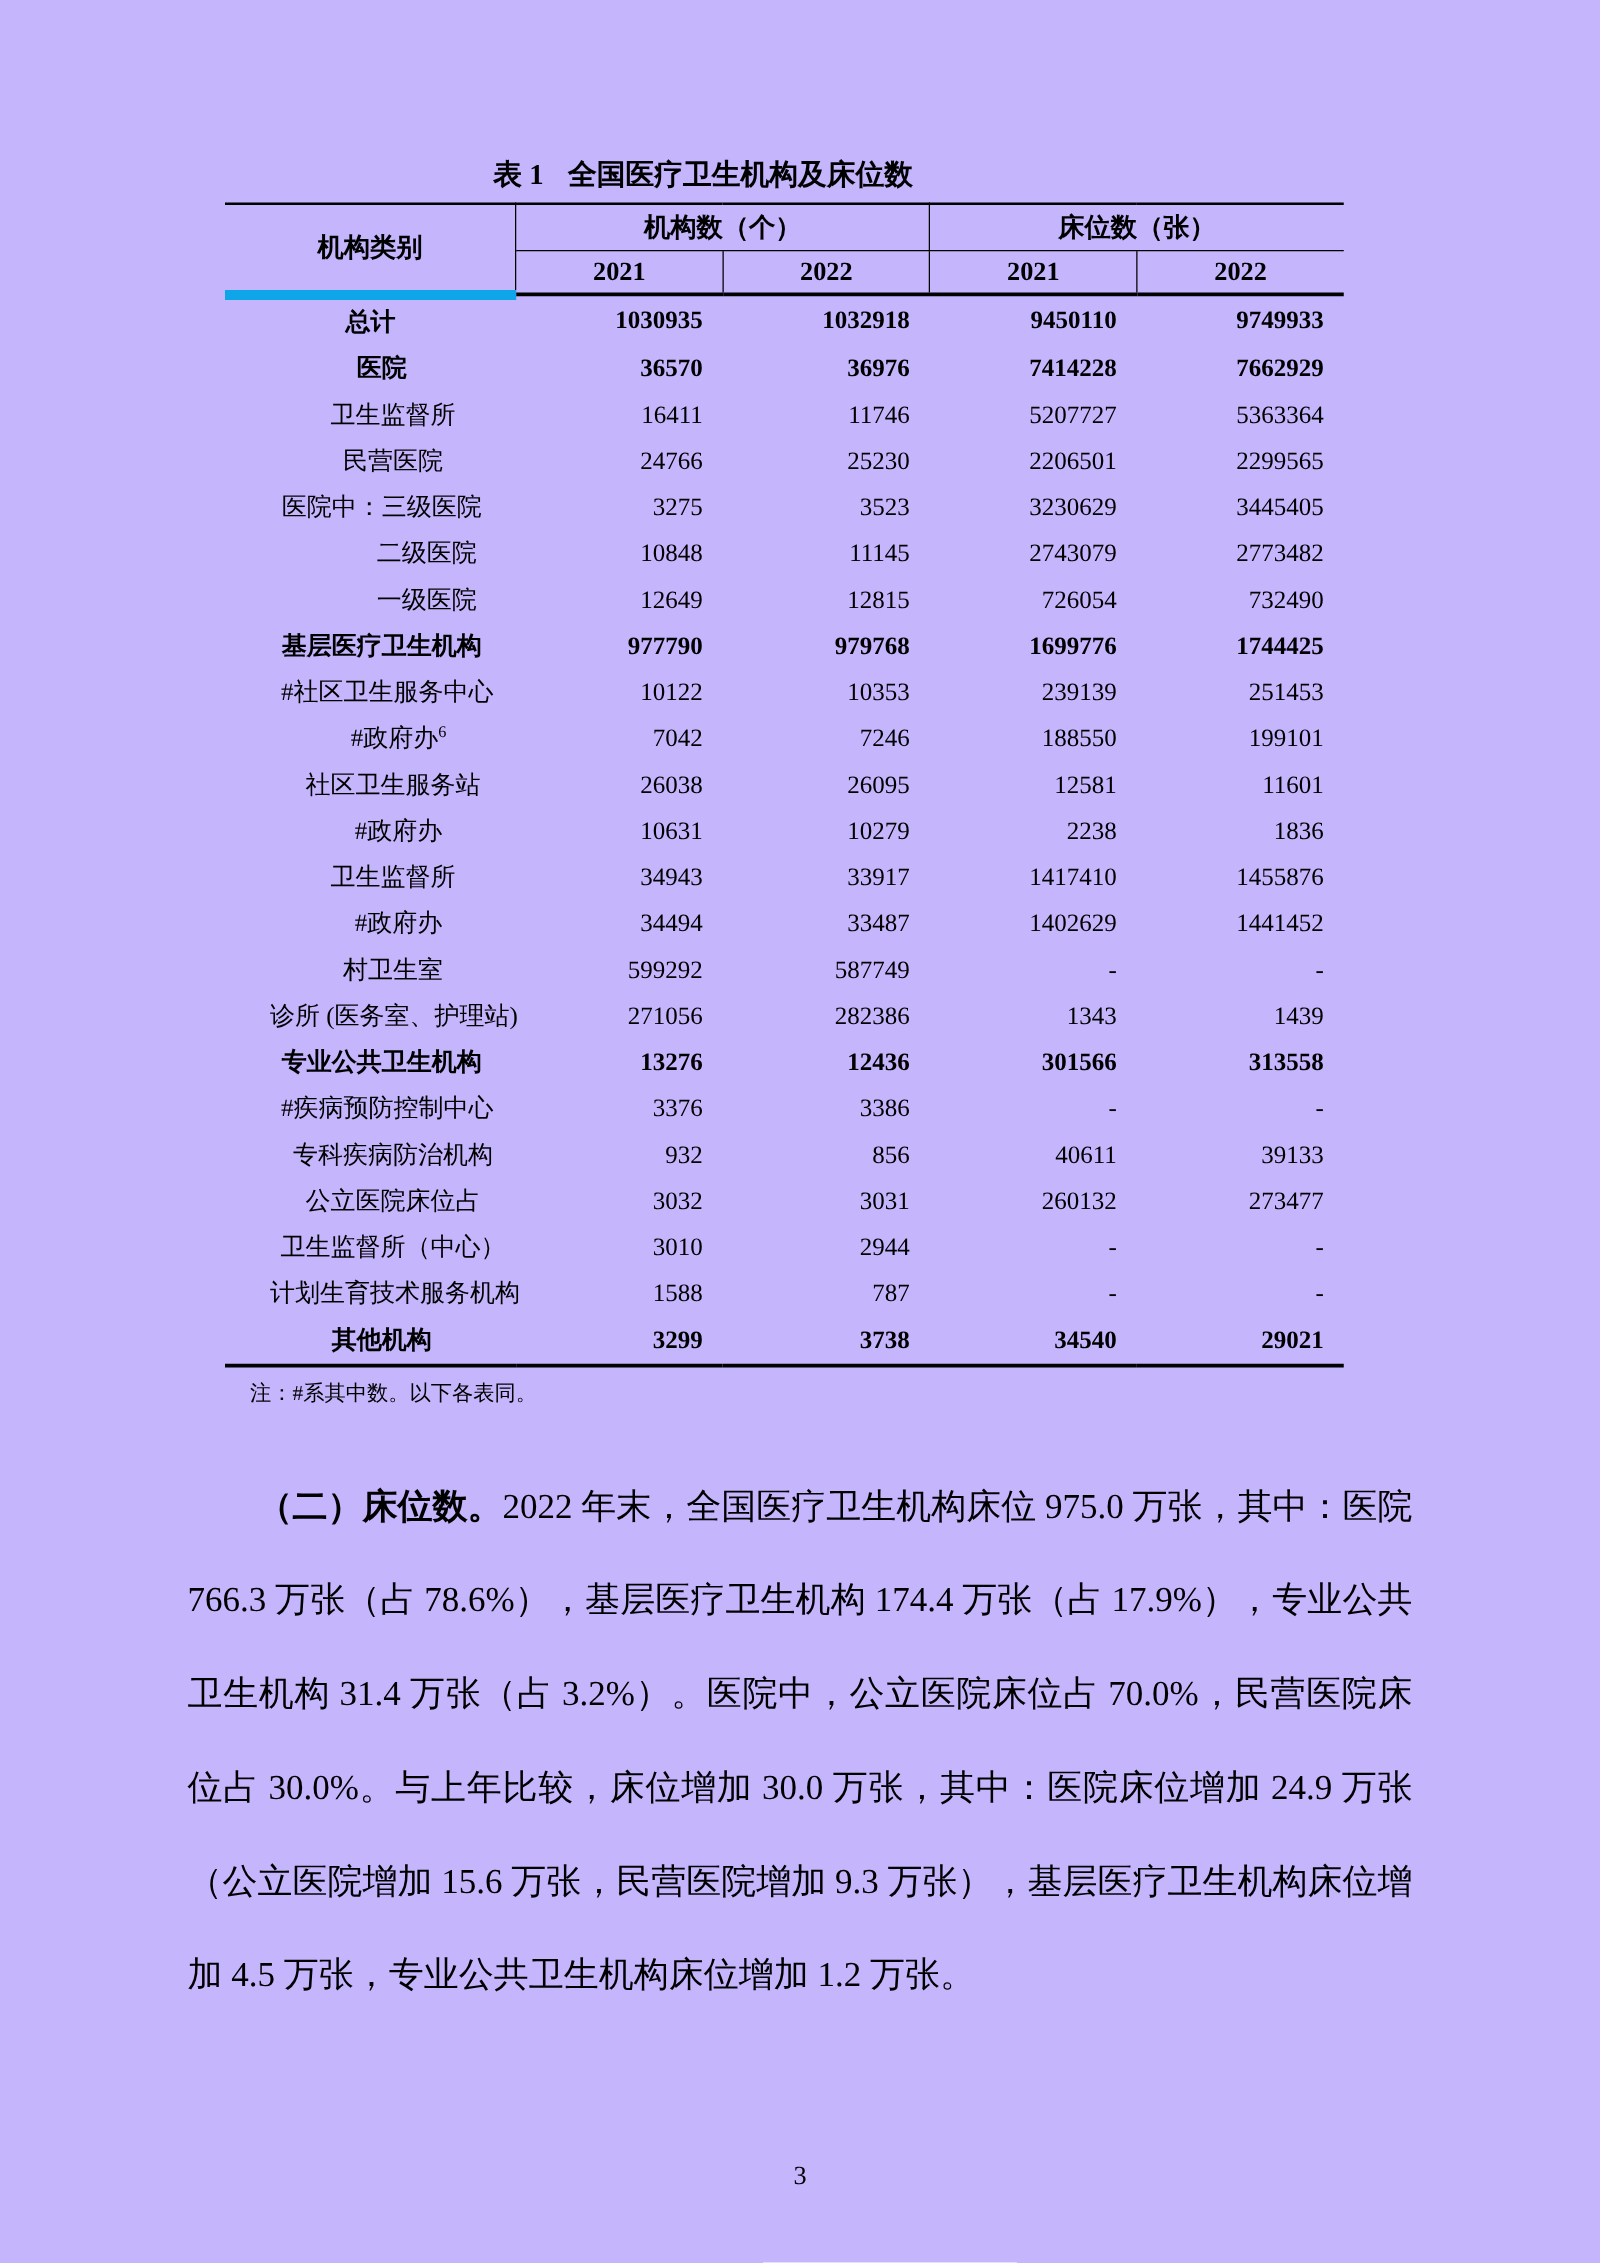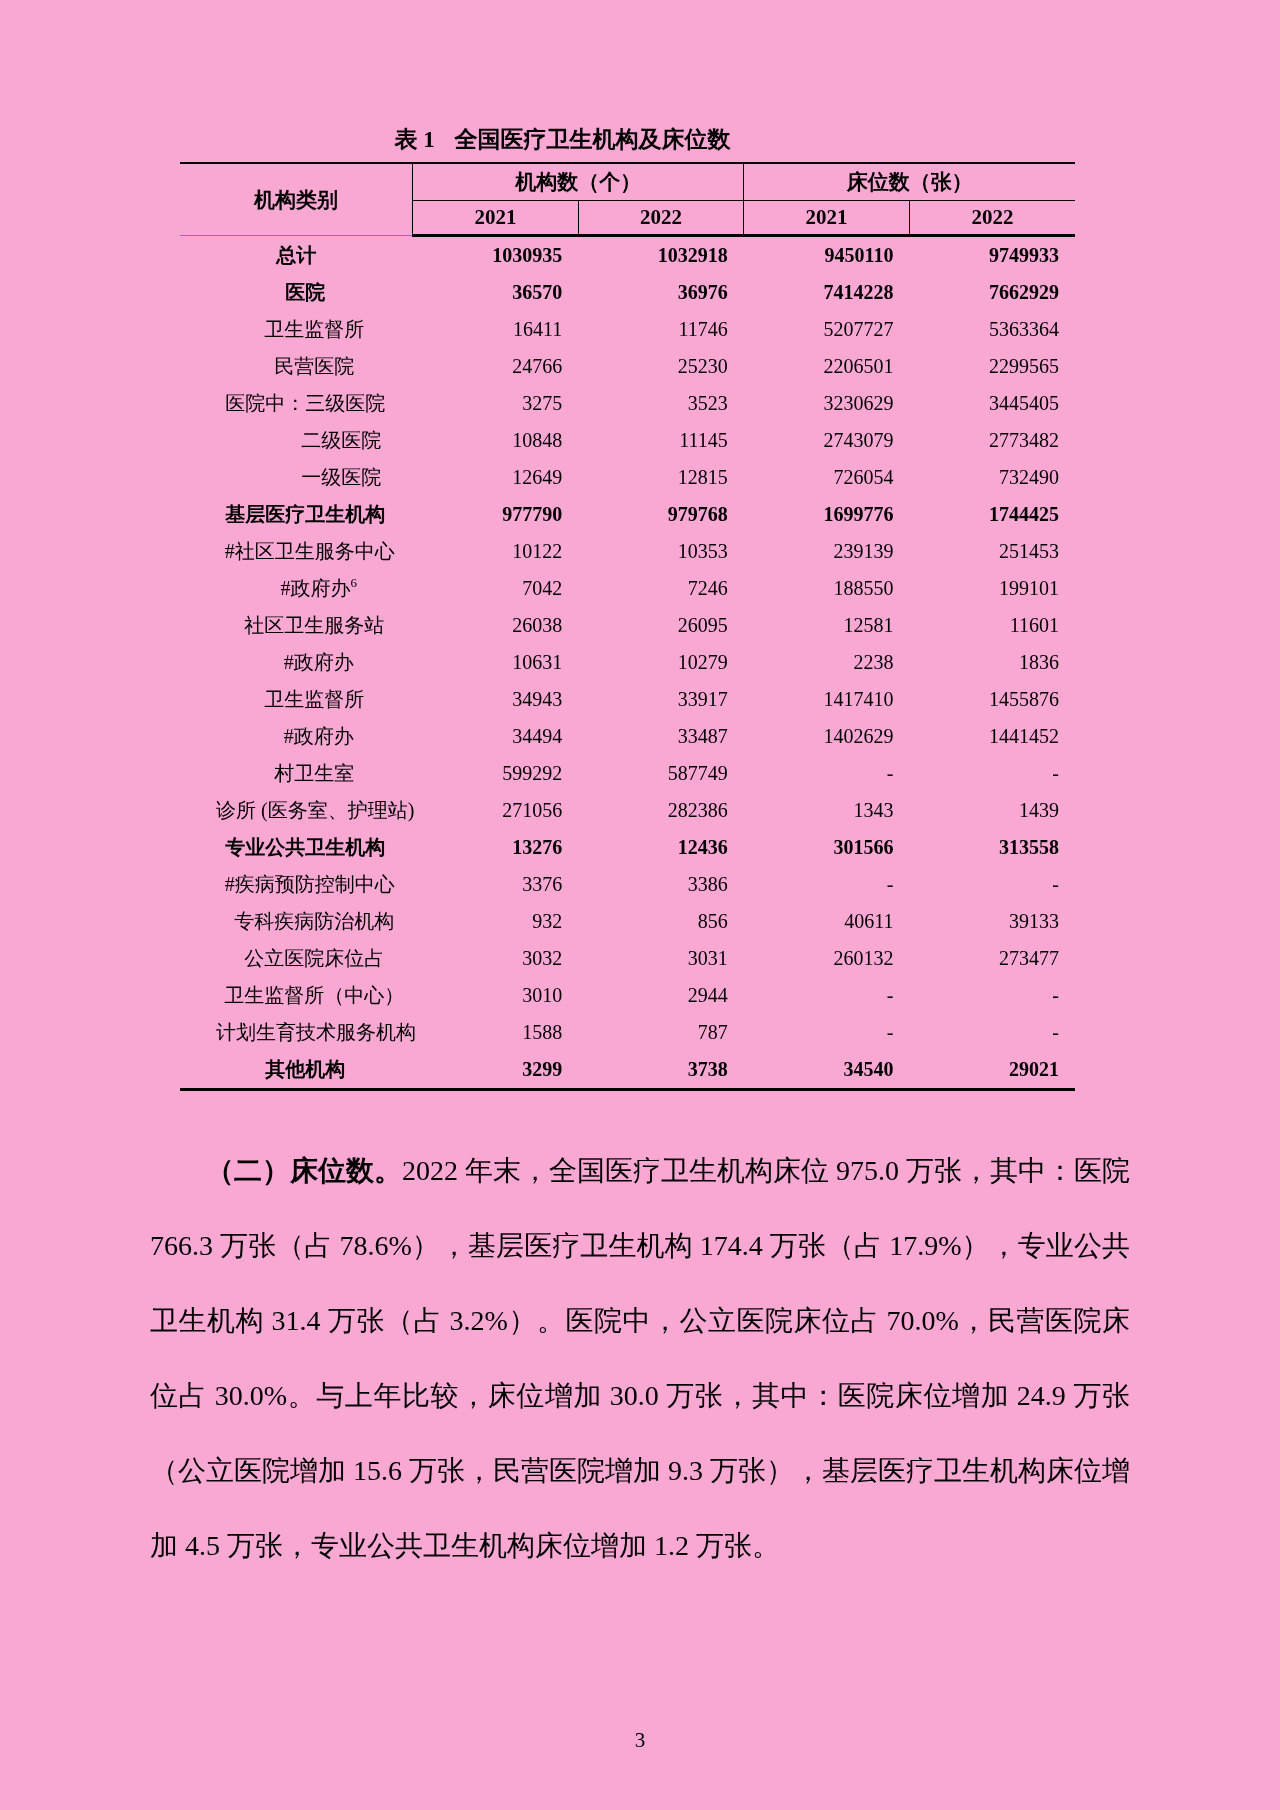--- a/index.html
+++ b/index.html
@@ -6,21 +6,21 @@
     margin: 0;
     padding: 0;
     background: #ffffff;
     font-family: "Liberation Serif", "DejaVu Serif", serif;
     color: #000000;
   }
   .page {
     position: relative;
     width: 1280px;
     height: 1810px;
-    background: #f9a8d4;
+    background: #c4b5fd;
     overflow: hidden;
   }
   
   .table-title {
     margin: 126px 0 8px 180px;
     width: 895px;
     text-align: center;
     font-size: 23px;
     font-weight: bold;
     line-height: 28px;
@@ -42,21 +42,21 @@
     font-weight: bold;
     font-size: 21px;
     text-align: center;
     vertical-align: middle;
     padding: 0;
   }
   .stat-table thead tr.grp-row th { height: 36px; }
   .stat-table thead tr.year-row th { height: 33px; }
   th.cat {
     border-right: 1px solid #000;
-    border-bottom: 1px solid #0ea5e9;
+    border-bottom: 8px solid #0ea5e9;
   }
   th.grp { border-bottom: 1px solid #000; }
   th.grp.sep { border-right: 1px solid #000; }
   .year-row th { border-bottom: 3px solid #000; }
   .year-row th.sep { border-right: 1px solid #000; }
   .stat-table tbody td {
     font-size: 20px;
     line-height: 21px;
     padding: 8px 0;
     vertical-align: middle;
@@ -279,18 +279,19 @@
         <tr class="bold">
           <td class="label" style="padding-left: 0.9em;">其他机构</td>
           <td class="num">3299</td>
           <td class="num">3738</td>
           <td class="num">34540</td>
           <td class="num">29021</td>
         </tr>
       </tbody>
   </table>
 
+  <div class="note">注：#系其中数。以下各表同。</div>
 
   <p class="para"><span class="lead">（二）床位数。</span><span>2022 年末，全国医疗卫生机构床位 975.0 万张，其中：医院 766.3 万张（占 78.6%），基层医疗卫生机构 174.4 万张（占 17.9%），专业公共卫生机构 31.4 万张（占 3.2%）。医院中，公立医院床位占 70.0%，民营医院床位占 30.0%。与上年比较，床位增加 30.0 万张，其中：医院床位增加 24.9 万张（公立医院增加 15.6 万张，民营医院增加 9.3 万张），基层医疗卫生机构床位增加 4.5 万张，专业公共卫生机构床位增加 1.2 万张。</span></p>
 
   <div class="pageno">3</div>
 
 </div>
 
 </body></html>

